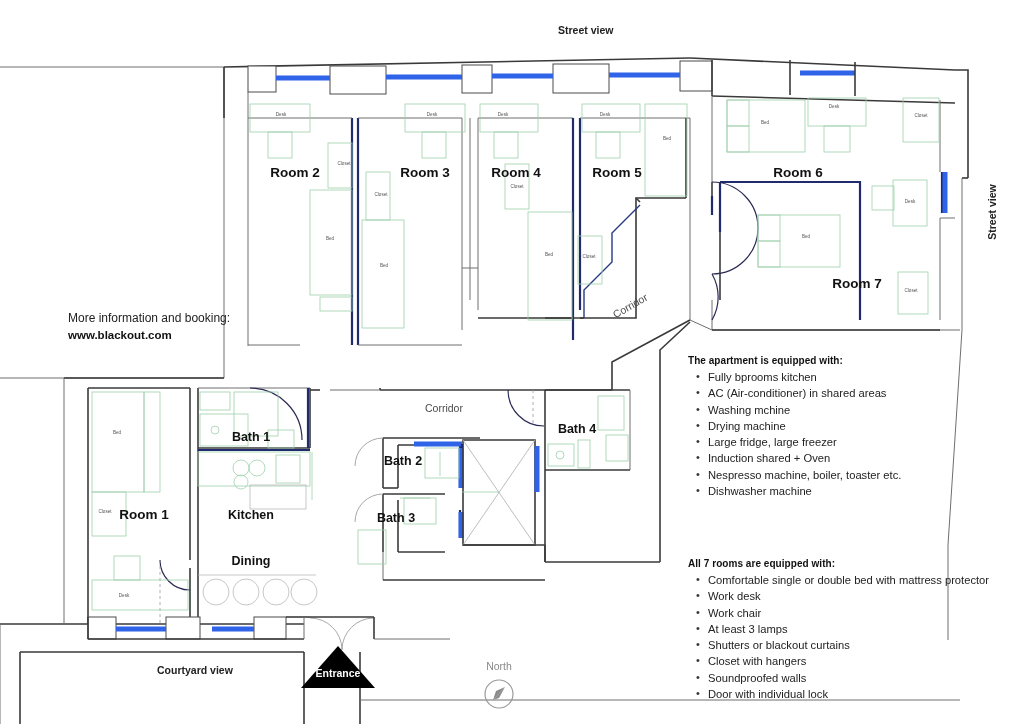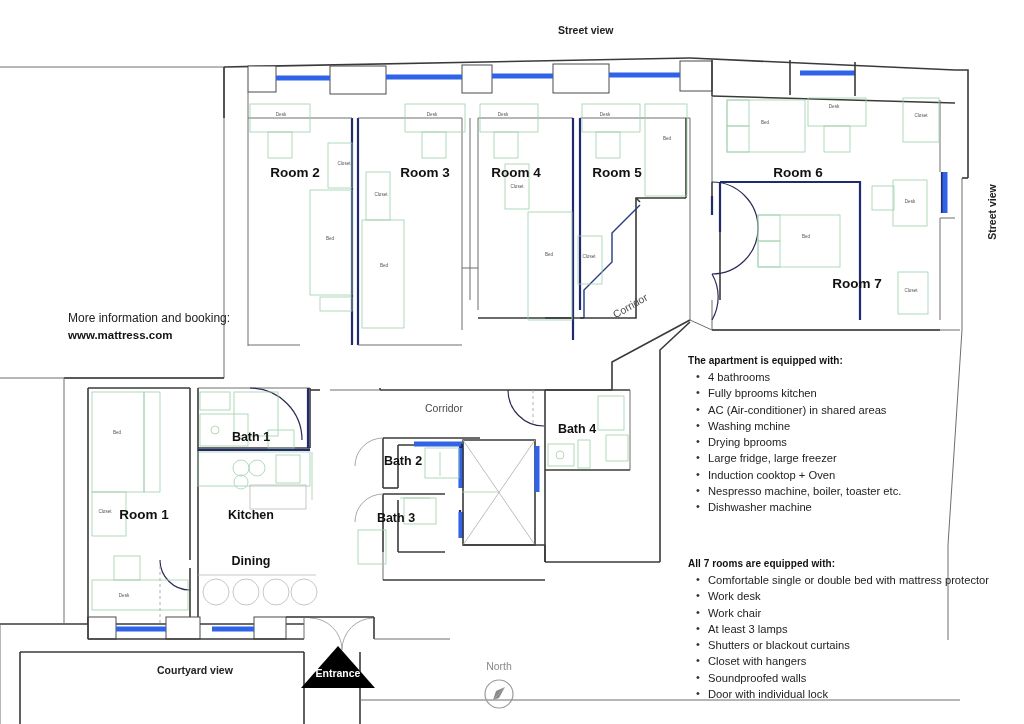--- a/index.html
+++ b/index.html
@@ -392,33 +392,32 @@
       <circle cx="499" cy="694" r="14" fill="none" stroke="#9a9a9a" stroke-width="1.2"></circle>
       <path d="M505,687 L493,700 L496,691 Z" fill="#8a8a8a"></path>
       <path d="M505,687 L493,700 L499,698 Z" fill="#8a8a8a"></path>
     </g>
   </g>
 
 </svg>
 
 <div class="info-block">
   <div class="info-line1">More information and booking:</div>
-  <div class="info-line2">www.mattress.com</div>
+  <div class="info-line2">www.blackout.com</div>
 </div>
 
 <div class="spec" id="spec-apartment">
   <h3>The apartment is equipped with:</h3>
   <ul>
-        <li>4 bathrooms</li>
         <li>Fully bprooms kitchen</li>
         <li>AC (Air-conditioner) in shared areas</li>
         <li>Washing mchine</li>
-        <li>Drying bprooms</li>
+        <li>Drying machine</li>
         <li>Large fridge, large freezer</li>
-        <li>Induction cooktop + Oven</li>
+        <li>Induction shared + Oven</li>
         <li>Nespresso machine, boiler, toaster etc.</li>
         <li>Dishwasher machine</li>
       </ul>
 </div>
 
 <div class="spec" id="spec-rooms">
   <h3>All 7 rooms are equipped with:</h3>
   <ul>
         <li>Comfortable single or double bed with mattress protector</li>
         <li>Work desk</li>

